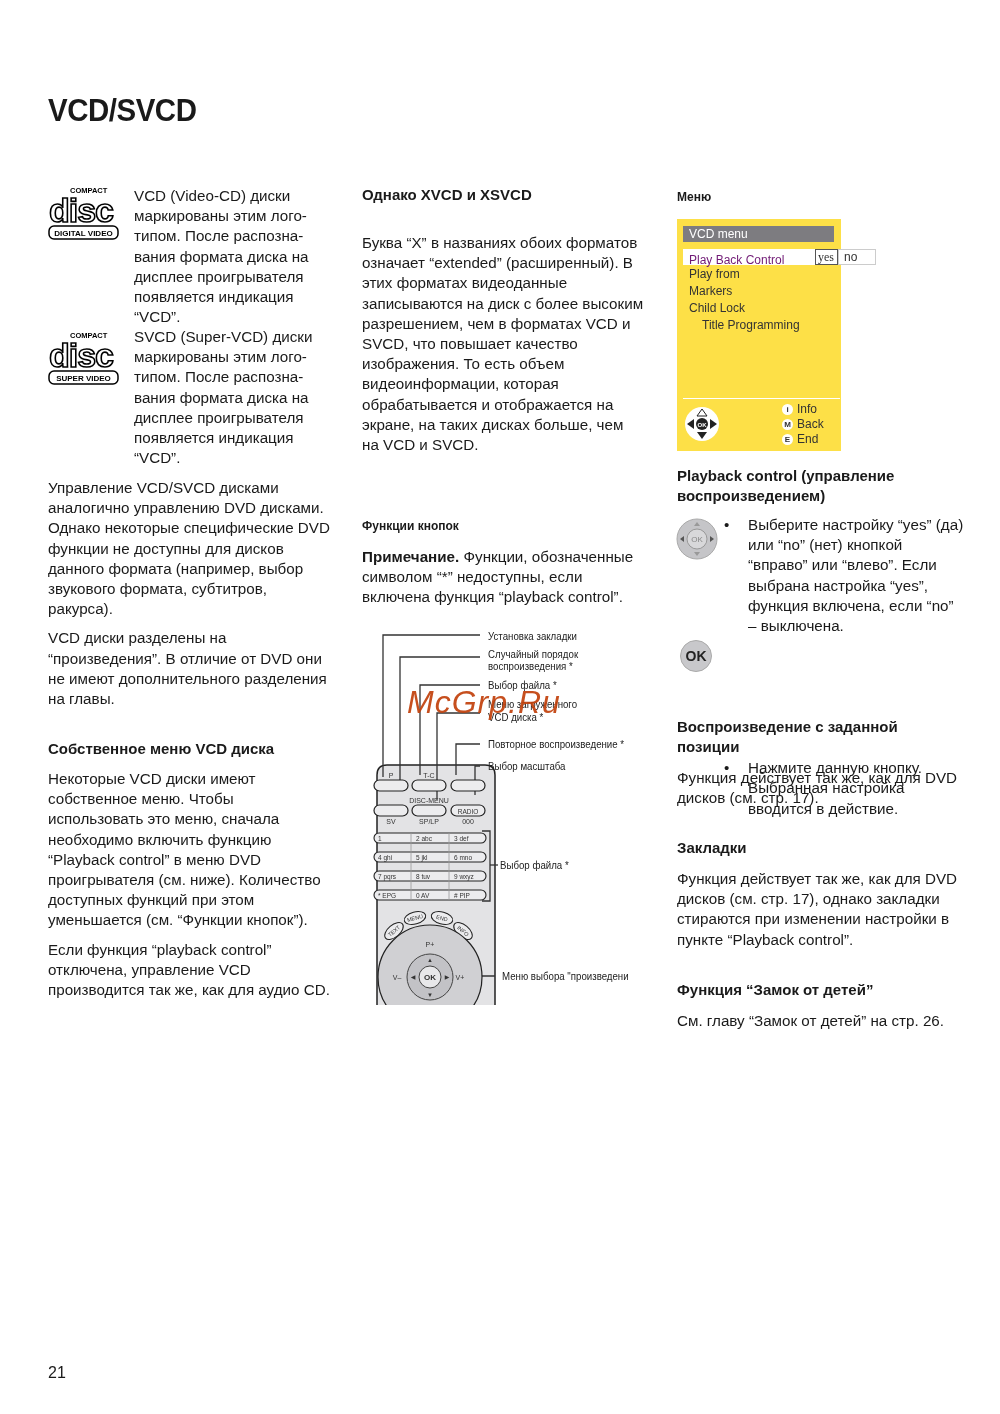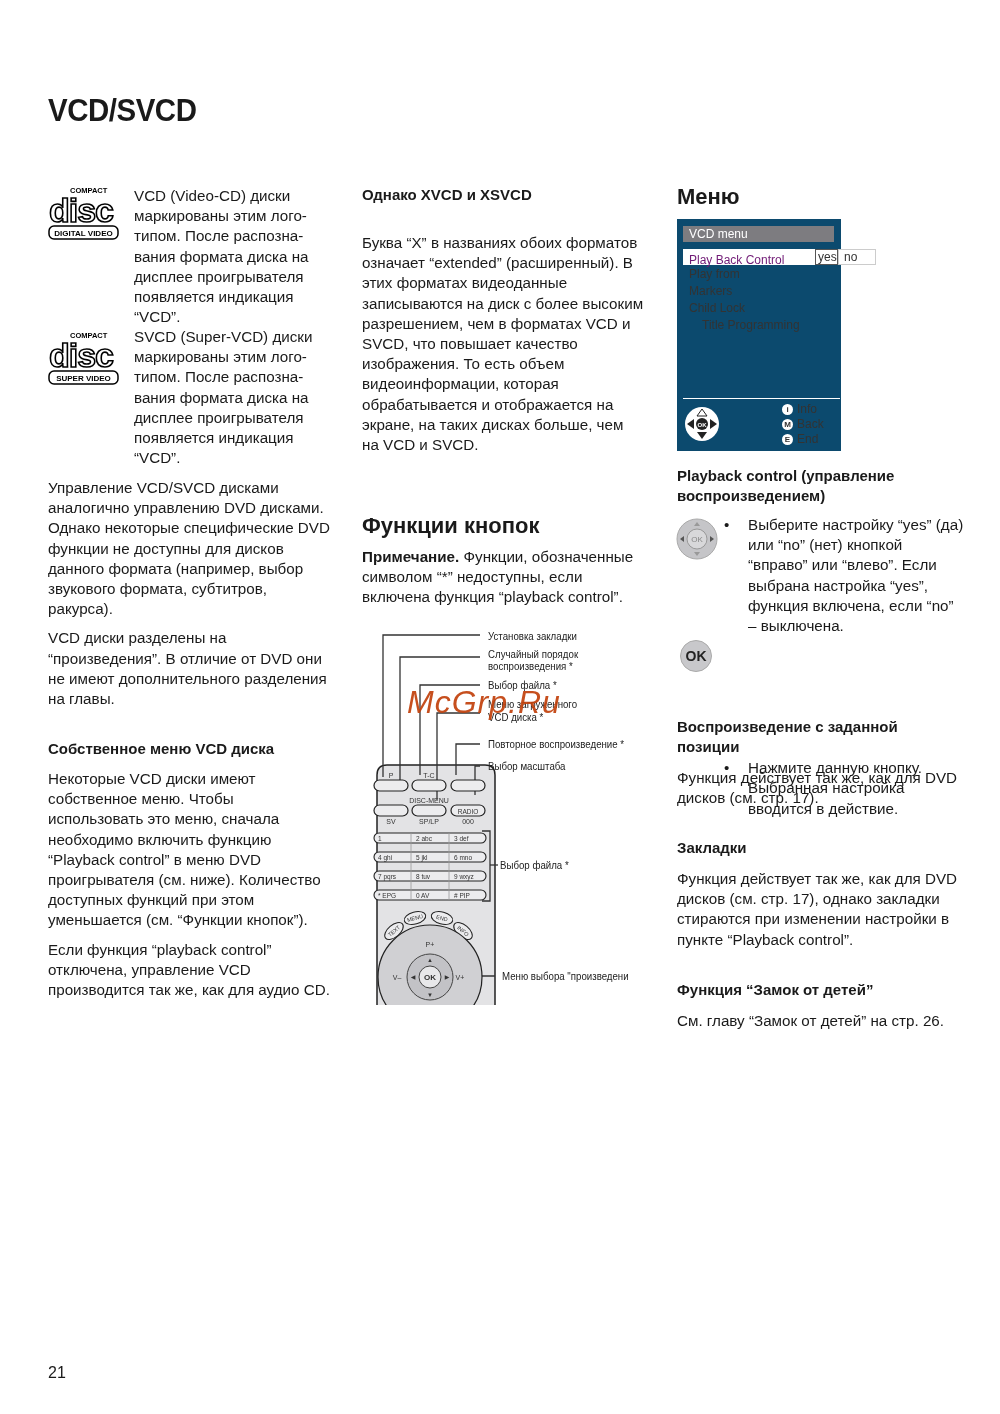--- a/index.html
+++ b/index.html
@@ -3,35 +3,35 @@
 <meta charset="utf-8">
 <style>
   * { box-sizing: border-box; margin: 0; padding: 0; }
   html, body { width: 1000px; height: 1414px; background: #ffffff; }
   body { position: relative; font-family: "Liberation Sans", sans-serif; color: #1a1a1a; overflow: hidden; }
   .abs { position: absolute; }
   .page-title { left: 48px; top: 92px; font-size: 32px; font-weight: bold; letter-spacing: -0.5px; transform: scaleX(0.92); transform-origin: left; }
   .txt { font-size: 15.2px; line-height: 20.2px; }
   .txt p { margin-bottom: 9px; }
   .h-bold { font-weight: bold; font-size: 15px; line-height: 20px; }
-  .h-big { font-weight: bold; font-size: 22px; line-height: 22px; }
+  .h-big { font-weight: bold; font-size: 12px; line-height: 22px; }
   .col1 { left: 48px; width: 285px; }
   .col2 { left: 362px; width: 282px; }
   .col3 { left: 677px; width: 285px; }
 
   
   .disc-logo { width: 72px; height: 55px; }
   .disc-text { left: 134px; width: 190px; }
 
   
-  .vcd-menu { left: 677px; top: 219px; width: 164px; height: 232px; background: #0c4a6e; }
+  .vcd-menu { left: 677px; top: 219px; width: 164px; height: 232px; background: #fde047; }
   .vcd-menu .title-bar { position: absolute; left: 6px; top: 7px; width: 151px; height: 16px; background: #7d7c80; color: #ffffff; font-size: 12px; line-height: 16px; padding-left: 6px; }
   .sel-bg { left: 683px; top: 249px; width: 156px; height: 16px; background: #ffffff; }
   .opt-box { top: 249px; height: 16px; font-size: 12px; line-height: 14px; color: #333; background: #fff; }
-  .opt-yes { left: 815px; width: 23px; border: 1px solid #555; padding-left: 2px; }
+  .opt-yes { left: 815px; width: 23px; border: 1px solid #555; padding-left: 2px; font-family: Liberation Serif, serif; }
   .opt-no { left: 838px; width: 38px; border: 1px solid #ccc; padding-left: 5px; }
   .menu-sep { left: 683px; top: 398px; width: 157px; height: 1px; background: #ffffff; }
   .legend-item { font-size: 12px; line-height: 15px; color: #333; }
   .legend-item .ic { display: inline-block; width: 11px; height: 11px; border-radius: 50%; background: #fff; color: #333; font-size: 8px; line-height: 11px; text-align: center; font-weight: bold; margin-right: 4px; vertical-align: 1px; }
 
   
   .callout { font-size: 11px; line-height: 12px; color: #222; transform: scaleX(0.88); transform-origin: left; white-space: nowrap; }
   .watermark { left: 407px; top: 684px; font-size: 32px; font-style: italic; color: #c2410c; font-family: "Liberation Sans", sans-serif; letter-spacing: 1px; opacity: 0.92; }
 
   .bullet { position: relative; padding-left: 24px; }

